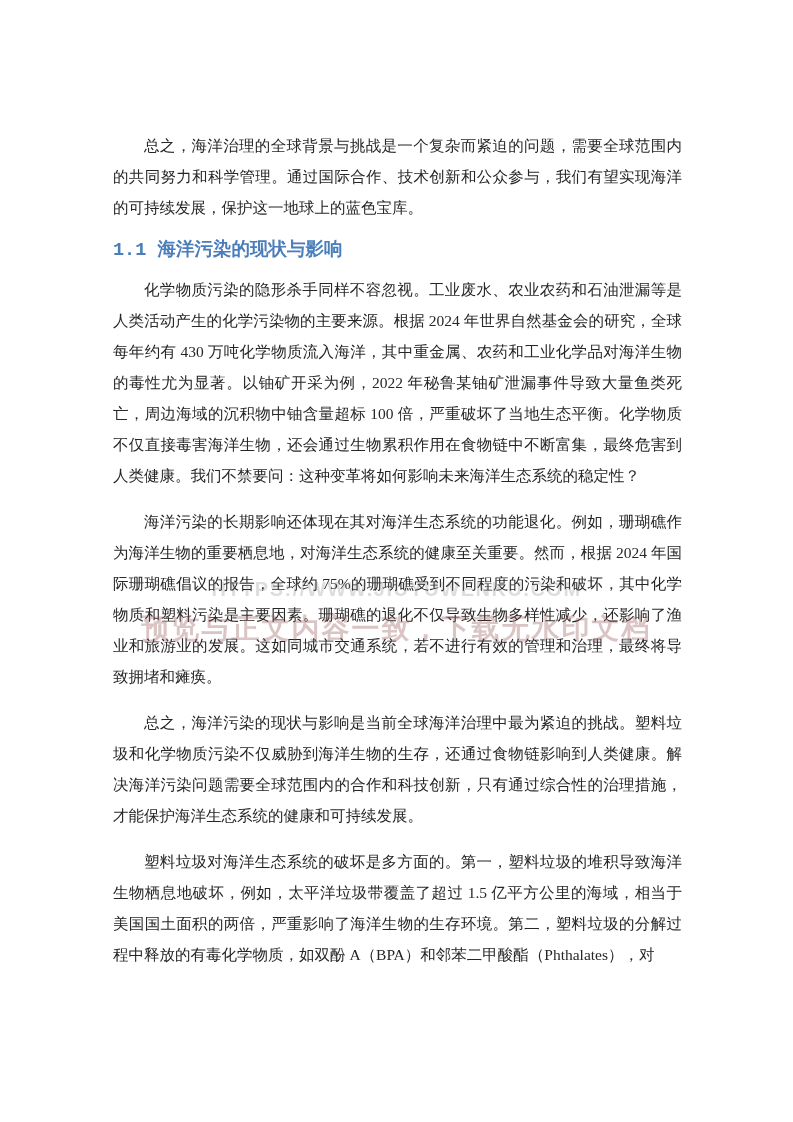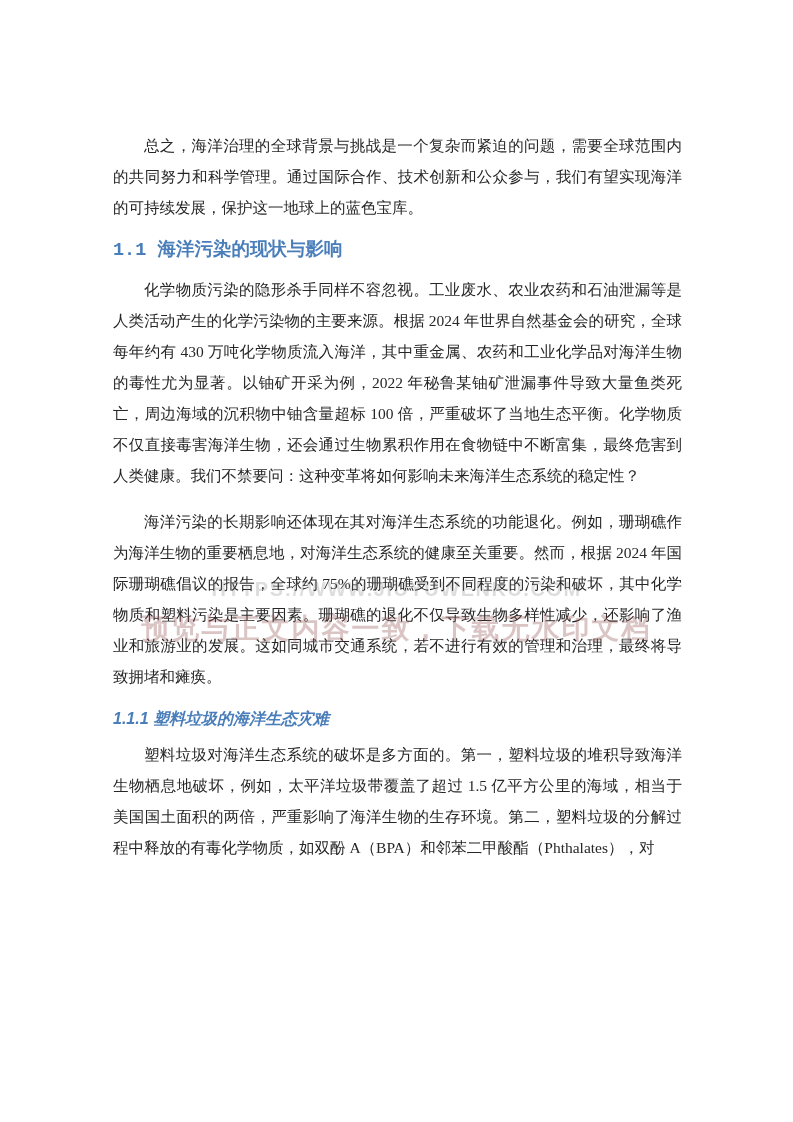--- a/index.html
+++ b/index.html
@@ -117,22 +117,22 @@
 
     <p class="para">总之，海洋治理的全球背景与挑战是一个复杂而紧迫的问题，需要全球范围内的共同努力和科学管理。通过国际合作、技术创新和公众参与，我们有望实现海洋的可持续发展，保护这一地球上的蓝色宝库。</p>
 
     <h2 class="heading-2">1.1 海洋污染的现状与影响</h2>
 
 
     <p class="para">化学物质污染的隐形杀手同样不容忽视。工业废水、农业农药和石油泄漏等是人类活动产生的化学污染物的主要来源。根据 2024 年世界自然基金会的研究，全球每年约有 430 万吨化学物质流入海洋，其中重金属、农药和工业化学品对海洋生物的毒性尤为显著。以铀矿开采为例，2022 年秘鲁某铀矿泄漏事件导致大量鱼类死亡，周边海域的沉积物中铀含量超标 100 倍，严重破坏了当地生态平衡。化学物质不仅直接毒害海洋生物，还会通过生物累积作用在食物链中不断富集，最终危害到人类健康。我们不禁要问：这种变革将如何影响未来海洋生态系统的稳定性？</p>
 
     <p class="para">海洋污染的长期影响还体现在其对海洋生态系统的功能退化。例如，珊瑚礁作为海洋生物的重要栖息地，对海洋生态系统的健康至关重要。然而，根据 2024 年国际珊瑚礁倡议的报告，全球约 75%的珊瑚礁受到不同程度的污染和破坏，其中化学物质和塑料污染是主要因素。珊瑚礁的退化不仅导致生物多样性减少，还影响了渔业和旅游业的发展。这如同城市交通系统，若不进行有效的管理和治理，最终将导致拥堵和瘫痪。</p>
 
+    <p class="para">总之，海洋污染的现状与影响是当前全球海洋治理中最为紧迫的挑战。塑料垃圾和化学物质污染不仅威胁到海洋生物的生存，还通过食物链影响到人类健康。解决海洋污染问题需要全球范围内的合作和科技创新，只有通过综合性的治理措施，才能保护海洋生态系统的健康和可持续发展。</p>
 
-    <h3 class="heading-3">1.1.1 塑料垃圾的海洋生态灾难</h3>
 
     <p class="para">塑料垃圾对海洋生态系统的破坏是多方面的。第一，塑料垃圾的堆积导致海洋生物栖息地破坏，例如，太平洋垃圾带覆盖了超过 1.5 亿平方公里的海域，相当于美国国土面积的两倍，严重影响了海洋生物的生存环境。第二，塑料垃圾的分解过程中释放的有毒化学物质，如双酚 A（BPA）和邻苯二甲酸酯（Phthalates），对</p>
 
   </div>
 
   <div class="watermark-layer">
     <div class="wm-url">HTTPS://WWW.JIUYUWENKU.COM</div>
     <div class="wm-notice">预览与正文内容一致，下载无水印文档</div>
   </div>
 

